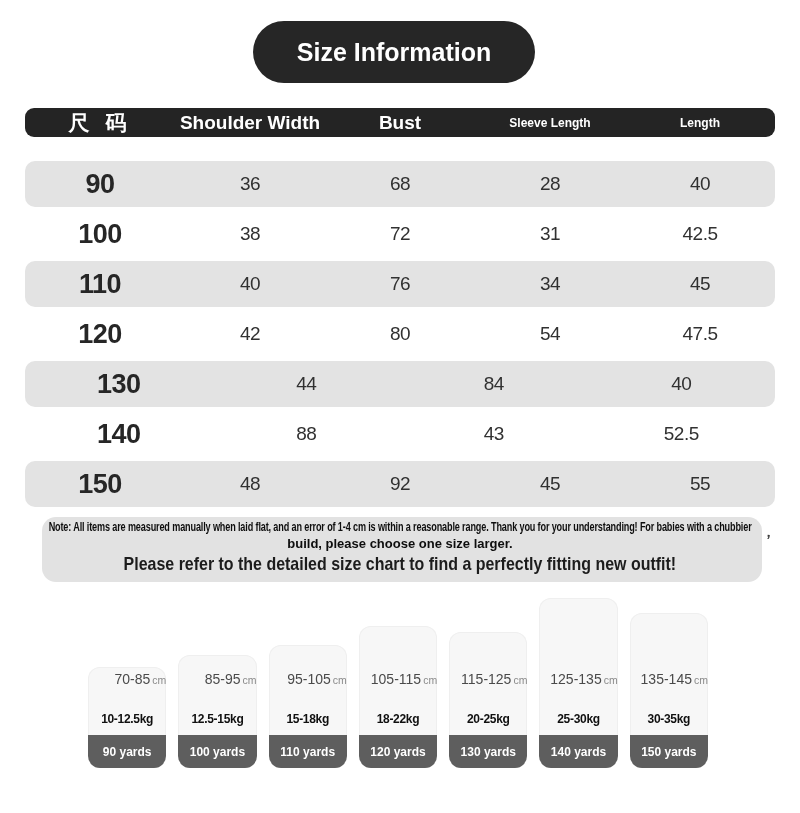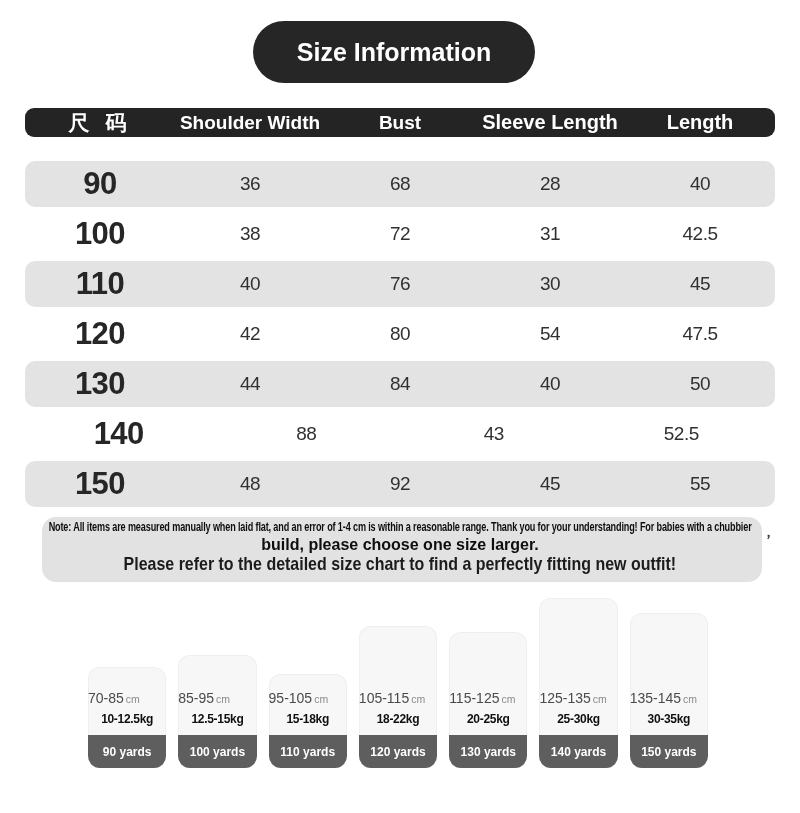--- a/index.html
+++ b/index.html
@@ -20,45 +20,45 @@
 
   
   .thead {
     position:absolute; left:25px; top:108px; width:750px; height:29px;
     background:#242424; border-radius:9px;
     display:flex; align-items:center;
   }
   .th { flex:1; text-align:center; color:#ffffff; font-weight:700; }
   .th-size { font-size:21px; letter-spacing:5px; }
   .th-lg { font-size:19px; }
-  .th-sm { font-size:20px;text-align:center; }
+  .th-sm { font-size:12px;text-align:center; }
 
   
   .tbody { position:absolute; left:25px; top:161px; width:750px; }
   .tr { display:flex; align-items:center; height:46px; margin-bottom:4px; border-radius:10px; }
   .tr.stripe { background:#e3e3e3; }
   .td { flex:1; text-align:center; color:#313131; font-size:19px; letter-spacing:-0.5px; }
-  .td-size { font-size:31px; font-weight:700; color:#262626; }
+  .td-size { font-size:27px; font-weight:700; color:#262626; }
 
   
   .note-box {
     position:absolute; left:42px; top:517px; width:720px; height:65px;
     background:#e2e2e2; border-radius:14px;
   }
   .note-l1 {
     position:absolute; left:0; top:519px; width:800px; height:16px;
     display:flex; justify-content:center;
   }
   .note-l1 span {
     white-space:nowrap; font-size:13px; font-weight:700; color:#0e0e0e;
     transform:scaleX(0.70); transform-origin:center; letter-spacing:-0.2px;
   }
   .note-l2 {
     position:absolute; left:0; top:536px; width:800px;
-    text-align:center; font-size:16px; font-weight:700; color:#0e0e0e;
+    text-align:center; font-size:13px; font-weight:700; color:#0e0e0e;
   }
   .note-mark {
     position:absolute; left:766px; top:531px; font-size:15px; font-weight:700;
     color:#3a3a3a; transform:rotate(8deg);
   }
   .note-hl {
     position:absolute; left:0; top:551px; width:800px; height:26px;
     display:flex; justify-content:center; align-items:center;
   }
   .note-hl span {
@@ -69,23 +69,23 @@
   
   .cards {
     position:absolute; left:88px; top:610px; width:620px; height:158px;
     display:flex; align-items:flex-end; gap:12px;
   }
   .card {
     flex:1; background:#f7f7f7; border-radius:12px; overflow:hidden;
     display:flex; flex-direction:column; justify-content:flex-end;
     box-shadow:0 0 0 1px #efefef inset;
   }
-  .c0{height:101px} .c1{height:113px} .c2{height:94px} .c3{height:142px}
+  .c0{height:101px} .c1{height:113px} .c2{height:123px} .c3{height:142px}
   .c4{height:136px} .c5{height:170px} .c6{height:155px}
-  .card-h { text-align:left; font-size:14px; color:#4a4a4a; margin-bottom:6px; white-space:nowrap; }
+  .card-h { text-align:right; font-size:14px; color:#4a4a4a; margin-bottom:25px; white-space:nowrap; }
   .card-h .unit { font-size:10.5px; color:#8a8a8a; margin-left:2px; }
   .card-w { text-align:center; font-size:12px; font-weight:700; color:#101010;
             margin-bottom:9px; letter-spacing:-0.3px; white-space:nowrap; }
   .card-f {
     height:33px; background:#5e5e5e; color:#ffffff; font-weight:700; font-size:12px;
     display:flex; align-items:center; justify-content:center; white-space:nowrap;
   }
 </style>
 </head>
 <body>
@@ -116,36 +116,35 @@
       <div class="td td-size">100</div>
       <div class="td">38</div>
       <div class="td">72</div>
       <div class="td">31</div>
       <div class="td">42.5</div>
     </div>
     <div class="tr stripe">
       <div class="td td-size">110</div>
       <div class="td">40</div>
       <div class="td">76</div>
-      <div class="td">30</div>
+      <div class="td">34</div>
       <div class="td">45</div>
     </div>
     <div class="tr">
       <div class="td td-size">120</div>
       <div class="td">42</div>
       <div class="td">80</div>
       <div class="td">54</div>
       <div class="td">47.5</div>
     </div>
     <div class="tr stripe">
       <div class="td td-size">130</div>
       <div class="td">44</div>
       <div class="td">84</div>
       <div class="td">40</div>
-      <div class="td">50</div>
     </div>
     <div class="tr">
       <div class="td td-size">140</div>
       <div class="td">88</div>
       <div class="td">43</div>
       <div class="td">52.5</div>
     </div>
     <div class="tr stripe">
       <div class="td td-size">150</div>
       <div class="td">48</div>

